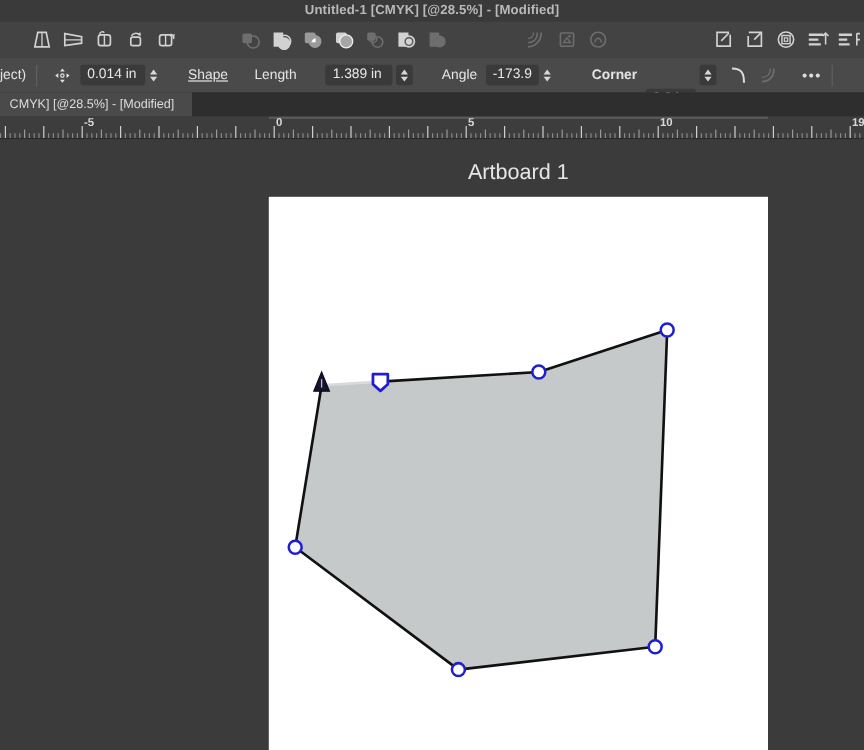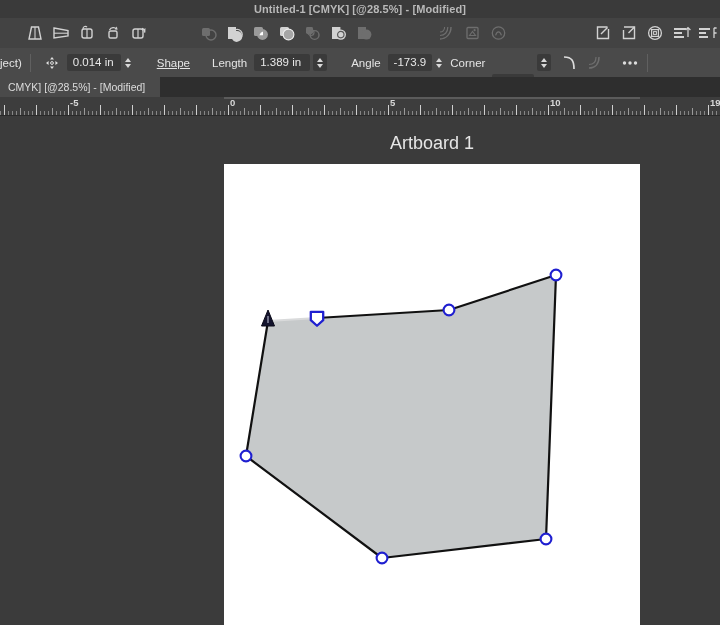--- a/index.html
+++ b/index.html
@@ -351,34 +351,34 @@
     <span class="field" style="margin-left:8px; min-width:54px;">0.014 in</span>
     <span class="stepper">
       <i class="up"></i>
         <i class="down"></i>
     </span>
 
     <span class="ctx-label" style="margin-left:24px;text-decoration:underline;">Shape</span>
 
 
     <span class="ctx-label" style="margin-left:22px;">Length</span>
-    <span class="field" style="margin-left:7px; min-width:56px;">1.389 in</span>
+    <span class="field" style="margin-left:24px; min-width:56px;">1.389 in</span>
     <span class="stepbox">
       <i class="up"></i>
         <i class="down"></i>
     </span>
 
     <span class="ctx-label" style="margin-left:24px;">Angle</span>
     <span class="field" style="margin-left:7px; min-width:42px;">-173.9</span>
     <span class="stepper">
       <i class="up"></i>
         <i class="down"></i>
     </span>
 
-    <span class="ctx-label" style="margin-left:6px;">Corner</span>
+    <span class="ctx-label" style="margin-left:32px;font-weight:bold;">Corner</span>
     <span class="field" style="margin-left:7px; min-width:42px;margin-top:40px;">0.0 in</span>
     <span class="stepbox">
       <i class="up"></i>
         <i class="down"></i>
     </span>
 
     <span class="tb-btn" style="margin-left:6px;">
       <svg width="20" height="18" viewBox="0 0 20 18">
         <path d="M4 3 C12 3, 14 7, 14 15" fill="none" stroke="#dcdcdc" stroke-width="1.7"></path>
       </svg>

